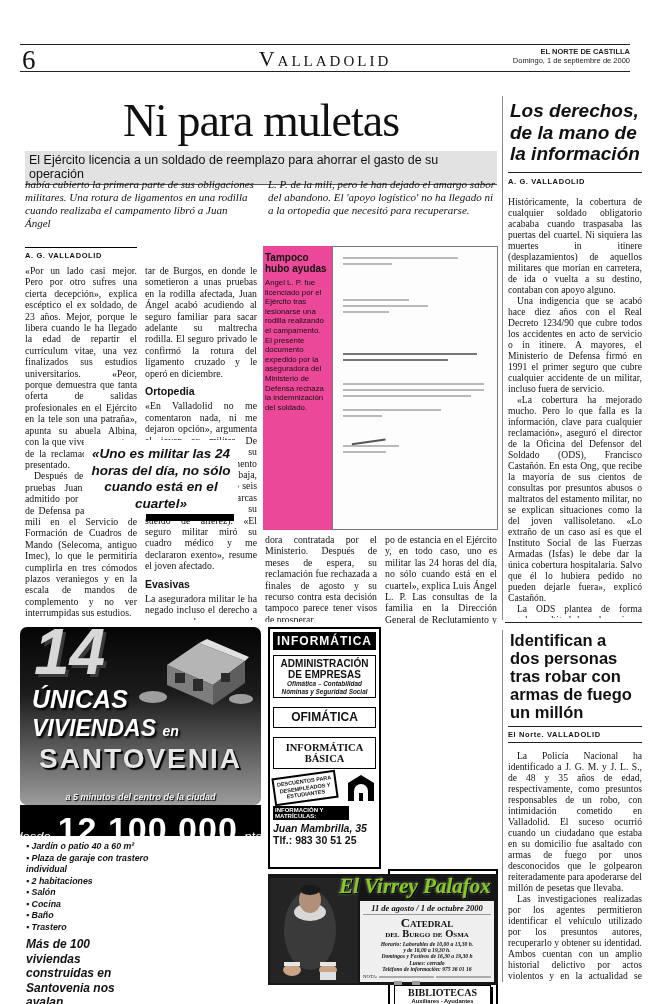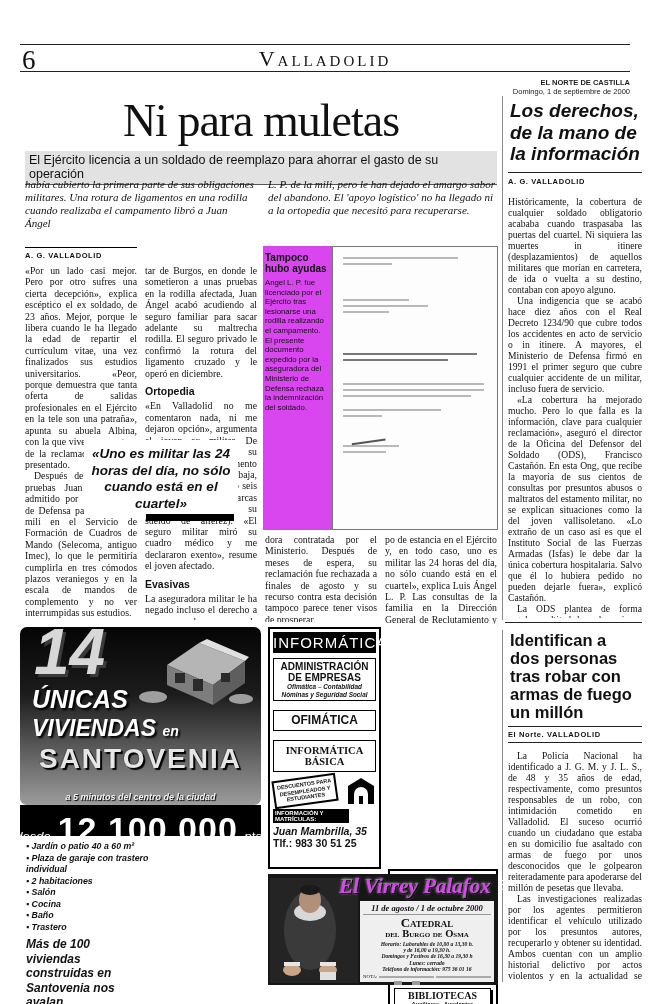--- a/index.html
+++ b/index.html
@@ -7,21 +7,21 @@
           font-family:"Liberation Serif", serif; color:#111; overflow:hidden; }
   .abs { position:absolute; }
 
   
   .rule { background:#222; height:1px; }
   .pageno { font-size:27px; }
   .section-title { width:100%; text-align:center; font-variant:small-caps;
                    font-size:22px; letter-spacing:3px; }
   .paper-info { text-align:right; font-family:"Liberation Sans",sans-serif;
                 font-size:7.5px; line-height:9px; color:#222; }
-  .paper-info .b { font-weight:bold;margin-top:31px; }
+  .paper-info .b { font-weight:bold; }
 
   
   .headline { width:472px; text-align:center; font-size:46px; letter-spacing:-1px; }
   .subhead { width:464px; background:#e2e2e2; border-bottom:1px solid #555;
              font-family:"Liberation Sans",sans-serif; font-size:12.5px;
              padding:2px 4px 3px; }
   .leadrow { width:472px; display:flex; gap:14px; }
   .leadrow .leadcol { flex:1; font-style:italic; font-size:11px; line-height:13px; }
   .byline { font-family:"Liberation Sans",sans-serif; font-weight:bold;
             font-size:7.5px; letter-spacing:.6px; border-top:1px solid #000;
@@ -31,21 +31,21 @@
   .bodycol p { margin:0; text-indent:9px; }
   .bodycol p.noind { text-indent:0; }
   .colsub { font-family:"Liberation Sans",sans-serif; font-weight:bold;
             font-size:10.5px; margin:7px 0 3px; }
   .pullquote { width:150px; background:#fff; z-index:5; text-align:center;
                font-family:"Liberation Sans",sans-serif; font-style:italic;
                font-weight:bold; font-size:13.5px; line-height:16.5px; padding:6px 2px; }
   .quotebar { background:#000; z-index:6; }
 
   
-  .figure { background:#d946ef; z-index:4; }
+  .figure { background:#ec4899; z-index:4; }
   .figcap { position:absolute; left:2px; top:6px; width:62px;
             font-family:"Liberation Sans",sans-serif; font-size:7.8px; line-height:9.6px; }
   .figcap .t { font-weight:bold; font-size:10px; line-height:11px; margin-bottom:4px; }
   .docscan { position:absolute; right:0; top:0; width:164px; height:282px;
              background:#fdfdfd; border:1px solid #777; }
   .docline { height:2px; background:#b9b9b9; margin:4px 10px; }
   .docline.d { background:#777; }
   .sig { width:34px; height:10px; border-bottom:2px solid #555; transform:rotate(-8deg);
          margin:14px 0 0 18px; }
 
@@ -106,42 +106,42 @@
               border-bottom:3px solid #9a9a9a; letter-spacing:.5px; }
   .ad1-logos .rcol { width:45%; text-align:center;
                      font-family:"Liberation Sans",sans-serif; }
   .vende-lab { font-size:6px; text-align:left; }
   .mc-box { width:46px; height:26px; background:#000; color:#fff; font-weight:bold;
             font-style:italic; font-size:17px; line-height:26px; text-align:center;
             margin:1px auto; transform:skewX(-6deg); }
 
   .adbox { border:2px solid #000; background:#fff; padding:3px; position:relative; }
   .adbar { background:#000; color:#fff; text-align:center; font-family:"Liberation Sans",sans-serif;
-           font-weight:normal; font-size:15px; letter-spacing:1px; padding:2px 0; }
+           font-weight:bold; font-size:12px; letter-spacing:1px; padding:2px 0; }
   .course { border:1px solid #000; text-align:center; margin-top:5px; padding:2px 1px;
             font-family:"Liberation Sans",sans-serif; }
   .course .ct { font-weight:bold; font-size:10px; line-height:11px; }
   .course .cs { font-weight:bold; font-style:italic; font-size:6.4px; line-height:7.6px; }
   .shadowbox { border:1px solid #000; box-shadow:2px 2px 0 #000; margin:5px 2px 5px 1px;
                text-align:center; padding:1px; font-family:"Liberation Sans",sans-serif; }
   .shadowbox .ct { font-weight:bold; font-size:10px; line-height:11px; }
   .shadowbox .cs { font-weight:bold; font-size:5.8px; line-height:6.8px; }
   .stamp { border:2px double #000; transform:rotate(-8deg); width:56px; padding:2px;
            font-family:"Liberation Sans",sans-serif; font-weight:bold; font-size:5.5px;
            line-height:6.5px; text-align:center; }
   .stamprow { display:flex; align-items:center; gap:4px; margin-top:5px; }
   .infobar { background:#000; color:#fff; font-family:"Liberation Sans",sans-serif;
              font-weight:bold; font-size:6px; padding:1px 2px; margin-top:4px; width:70%; }
   .adaddr { font-family:"Liberation Sans",sans-serif; font-weight:bold; font-style:italic;
             font-size:10.5px; line-height:12px; margin-top:2px; }
   .adtel { font-family:"Liberation Sans",sans-serif; font-weight:bold; font-size:10.5px; }
 
   .ad4 { background:#161616; overflow:hidden; }
   .ad4-title { position:absolute; left:66px; top:0px; width:162px; text-align:center;
-               font-style:italic; font-weight:bold; font-size:21px; color:#d946ef;
+               font-style:italic; font-weight:bold; font-size:21px; color:#84cc16;
                text-shadow:1px 1px 0 #000, 0 0 3px #cfcfcf; }
   .ad4-panel { position:absolute; left:92px; top:27px; width:134px; height:81px;
                background:#efefef; padding:2px 3px; box-sizing:border-box; }
   .ad4-dates { font-weight:bold; font-style:italic; font-size:8.5px; text-align:center;
                border-bottom:1px solid #999; padding-bottom:1px; }
   .ad4-v1 { font-variant:small-caps; font-weight:bold; font-size:13px; text-align:center;
             line-height:13px; margin-top:1px; }
   .ad4-v2 { font-variant:small-caps; font-weight:bold; font-size:10.5px; text-align:center;
             line-height:10px; }
   .ad4-sched { font-style:italic; font-weight:bold; font-size:5.6px; line-height:6.2px;

